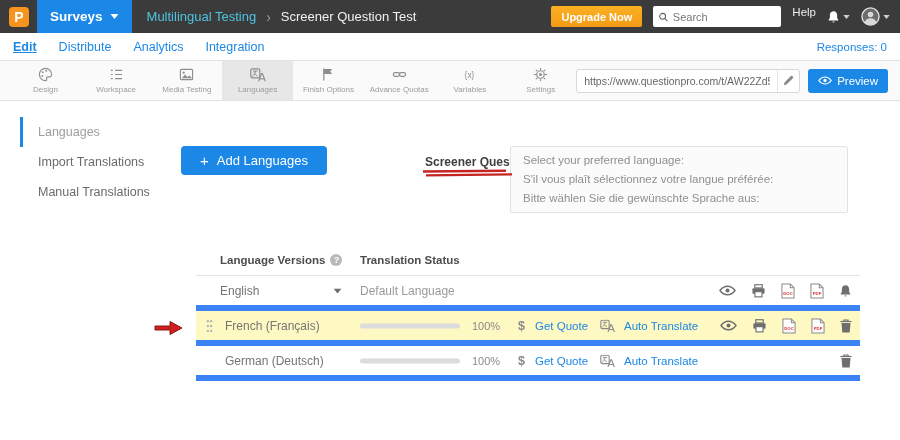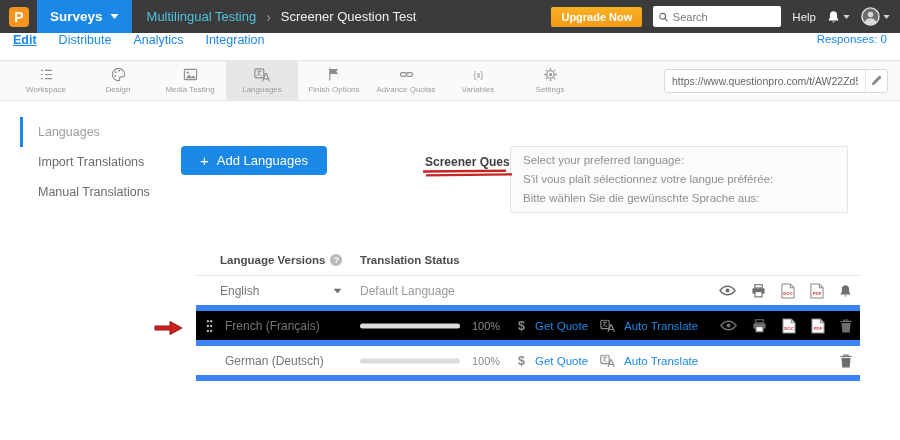--- a/index.html
+++ b/index.html
@@ -8,30 +8,30 @@
   svg{display:block}
 
   
   .topbar{position:absolute;left:0;top:0;width:900px;height:33px;background:#3b3b3b;display:flex;align-items:center}
   .logo{width:20px;height:20px;background:#f7941e;border-radius:4px;color:#fff;font-weight:700;font-size:14px;display:flex;align-items:center;justify-content:center;margin:0 8px 0 9px;cursor:pointer}
   .product-menu{height:33px;background:#1b87e6;color:#fff;display:flex;align-items:center;gap:7px;padding:0 13px;font-size:13.5px;font-weight:700;cursor:pointer}
   .crumb{display:flex;align-items:center;gap:10px;margin-left:15px;font-size:13px}
   .crumb .survey{color:#4fc3e0;cursor:pointer}
   .crumb .sep{color:#9a9a9a;font-size:14px}
   .crumb .page{color:#f1f1f1}
-  .top-right{margin-left:auto;display:flex;align-items:center;gap:11px;padding-right:10px}
+  .top-right{margin-left:auto;display:flex;gap:11px;padding-right:10px}
   .upgrade{background:linear-gradient(#f9b122,#f59a16);color:#fff;font-size:11px;font-weight:700;padding:4px 10px;border-radius:2px;border:none;cursor:pointer;font-family:inherit}
   .search{width:128px;height:21px;background:#fff;border-radius:2px;display:flex;align-items:center;padding:4px 5px;gap:4px}
   .search input{border:none;outline:none;font-size:11px;width:100%;color:#444;font-family:inherit;background:transparent}
   .search input::placeholder{color:#777}
   .help{color:#eee;font-size:11.5px;cursor:pointer}
   .bellwrap,.avwrap{display:flex;align-items:center;gap:3px;color:#fff;cursor:pointer}
 
   
-  .tabbar{position:absolute;top:33px;left:0;width:900px;height:28px;background:#fff;border-bottom:1px solid #e3e3e3;display:flex;padding:0 13px}
+  .tabbar{position:absolute;top:33px;left:0;width:900px;height:28px;background:#fff;border-bottom:1px solid #e3e3e3;display:flex;align-items:center;padding:0 13px}
   .tabs{display:flex;gap:22px;font-size:12.5px;color:#1b87e6}
   .tab{cursor:pointer}
   .tab.active{font-weight:700;text-decoration:underline}
   .responses{margin-left:auto;color:#1b87e6;font-size:11.5px;cursor:pointer}
 
   
   .toolbar{position:absolute;top:61px;left:0;width:900px;height:40px;background:#fafafa;border-bottom:1px solid #e2e2e2;display:flex;align-items:stretch;padding-left:10px}
   .titem{width:72px;display:flex;flex-direction:column;align-items:center;justify-content:center;gap:3px;color:#8e8e8e;cursor:pointer}
   .titem .tlabel{font-size:8px;color:#9c9c9c;white-space:nowrap}
   .titem.active{background:#e7e7e7}
@@ -50,21 +50,21 @@
   .add-btn{position:absolute;left:181px;top:146px;width:146px;height:29px;background:#1b87e6;border:none;border-radius:4px;color:#fff;font-size:13px;display:flex;align-items:center;justify-content:center;gap:8px;cursor:pointer;font-family:inherit}
   .add-btn .plus{font-size:15px;font-weight:400}
   .screener-label{position:absolute;left:425px;top:155px;font-size:12px;font-weight:700;color:#3f3f3f}
   .preview-box{position:absolute;left:510px;top:146px;width:338px;height:67px;background:#fbfbfb;border:1px solid #e3e3e3;border-radius:2px;padding:3px 12px;display:flex;flex-direction:column;justify-content:center}
   .preview-box .pline{font-size:11.5px;color:#8f8f8f;line-height:19px;white-space:nowrap}
 
   
   .ltable{position:absolute;left:196px;top:245px;width:664px}
   .thead{position:relative;height:31px;border-bottom:1px solid #e4e4e4}
   .trow{position:relative;height:35px;border-bottom:6px solid #3b82f6}
-  .trow.hl{background:#000000}
+  .trow.hl{background:#fef9c3}
   .cell{position:absolute;top:50%;transform:translateY(-50%)}
   .th{font-size:11.5px;font-weight:700;color:#4c4c4c}
   .c-langhead{left:24px;display:flex;align-items:center;gap:5px}
   .c-statushead{left:164px}
   .c-lang{left:24px;font-size:12px;color:#757575}
   .c-lang2{left:29px;font-size:12px;color:#757575}
   .c-caret{left:137px;color:#6e6e6e;cursor:pointer}
   .c-status{left:164px;font-size:12px;color:#9a9a9a}
   .c-bar{left:164px;width:100px;height:5px;background:#dcdcdc;border-radius:3px}
   .c-bar .fill{width:100%;height:100%;background:#4caf50;border-radius:3px}
@@ -137,34 +137,34 @@
     <span class="tab">Distribute</span>
     <span class="tab">Analytics</span>
     <span class="tab">Integration</span>
   </div>
   <span class="responses">Responses: 0</span>
 </nav>
 
 <div class="toolbar">
   <div class="titem">
     <svg width="15" height="15" viewBox="0 0 16 16">
-        <g stroke="currentColor" stroke-width="1.3" fill="none">
-          <path d="M2 3.5h2M2 8h2M2 12.5h2M6.5 3.5H14M6.5 8H14M6.5 12.5H14"></path>
-        </g>
-      </svg>
-    <span class="tlabel">Workspace</span>
-  </div>
-  <div class="titem">
-    <svg width="15" height="15" viewBox="0 0 16 16">
         <path d="M8 1.5A6.5 6.5 0 1 0 8 14.5c1.2 0 1.6-.8 1.2-1.7-.5-1.1.2-2.3 1.5-2.3h1.8c1.3 0 2-.9 2-2A6.5 6.5 0 0 0 8 1.5z" fill="none" stroke="currentColor" stroke-width="1.2"></path>
         <circle cx="5" cy="5.5" r="1" fill="currentColor"></circle>
         <circle cx="8.8" cy="4" r="1" fill="currentColor"></circle>
         <circle cx="4.5" cy="9.5" r="1" fill="currentColor"></circle>
       </svg>
     <span class="tlabel">Design</span>
+  </div>
+  <div class="titem">
+    <svg width="15" height="15" viewBox="0 0 16 16">
+        <g stroke="currentColor" stroke-width="1.3" fill="none">
+          <path d="M2 3.5h2M2 8h2M2 12.5h2M6.5 3.5H14M6.5 8H14M6.5 12.5H14"></path>
+        </g>
+      </svg>
+    <span class="tlabel">Workspace</span>
   </div>
   <div class="titem">
     <svg width="15" height="15" viewBox="0 0 16 16">
         <rect x="1.5" y="2.5" width="13" height="11" rx="1" fill="none" stroke="currentColor" stroke-width="1.2"></rect>
         <circle cx="5" cy="6" r="1.2" fill="currentColor"></circle>
         <path d="M3 12l3.5-4 2.5 3 2-2 3 3z" fill="currentColor"></path>
       </svg>
     <span class="tlabel">Media Testing</span>
   </div>
   <div class="titem active">
@@ -217,20 +217,27 @@
   </div>
   <div class="toolbar-right">
     <div class="urlbox">
       <input value="https://www.questionpro.com/t/AW22Zd50" style="">
       <span class="pencil">
         <svg width="11" height="11" viewBox="0 0 13 13">
             <path d="M1 12l.8-3.2L9.3 1.3a1.2 1.2 0 0 1 1.7 0l.7.7a1.2 1.2 0 0 1 0 1.7L4.2 11.2z" fill="currentColor"></path>
           </svg>
       </span>
     </div>
+    <button class="preview-btn">
+      <svg width="14" height="9" viewBox="0 0 18 11">
+          <path d="M1 5.5C3.8 1.8 6.3 1 9 1s5.2.8 8 4.5C14.2 9.2 11.7 10 9 10S3.8 9.2 1 5.5z" fill="none" stroke="#fff" stroke-width="1.4"></path>
+          <circle cx="9" cy="5.5" r="2.1" fill="#fff"></circle>
+        </svg>
+      <span>Preview</span>
+    </button>
   </div>
 </div>
 
 <aside class="sidebar">
   <div class="snav-item active">
     <span>Languages</span>
   </div>
   <div class="snav-item">
     <span>Import Translations</span>
   </div>

